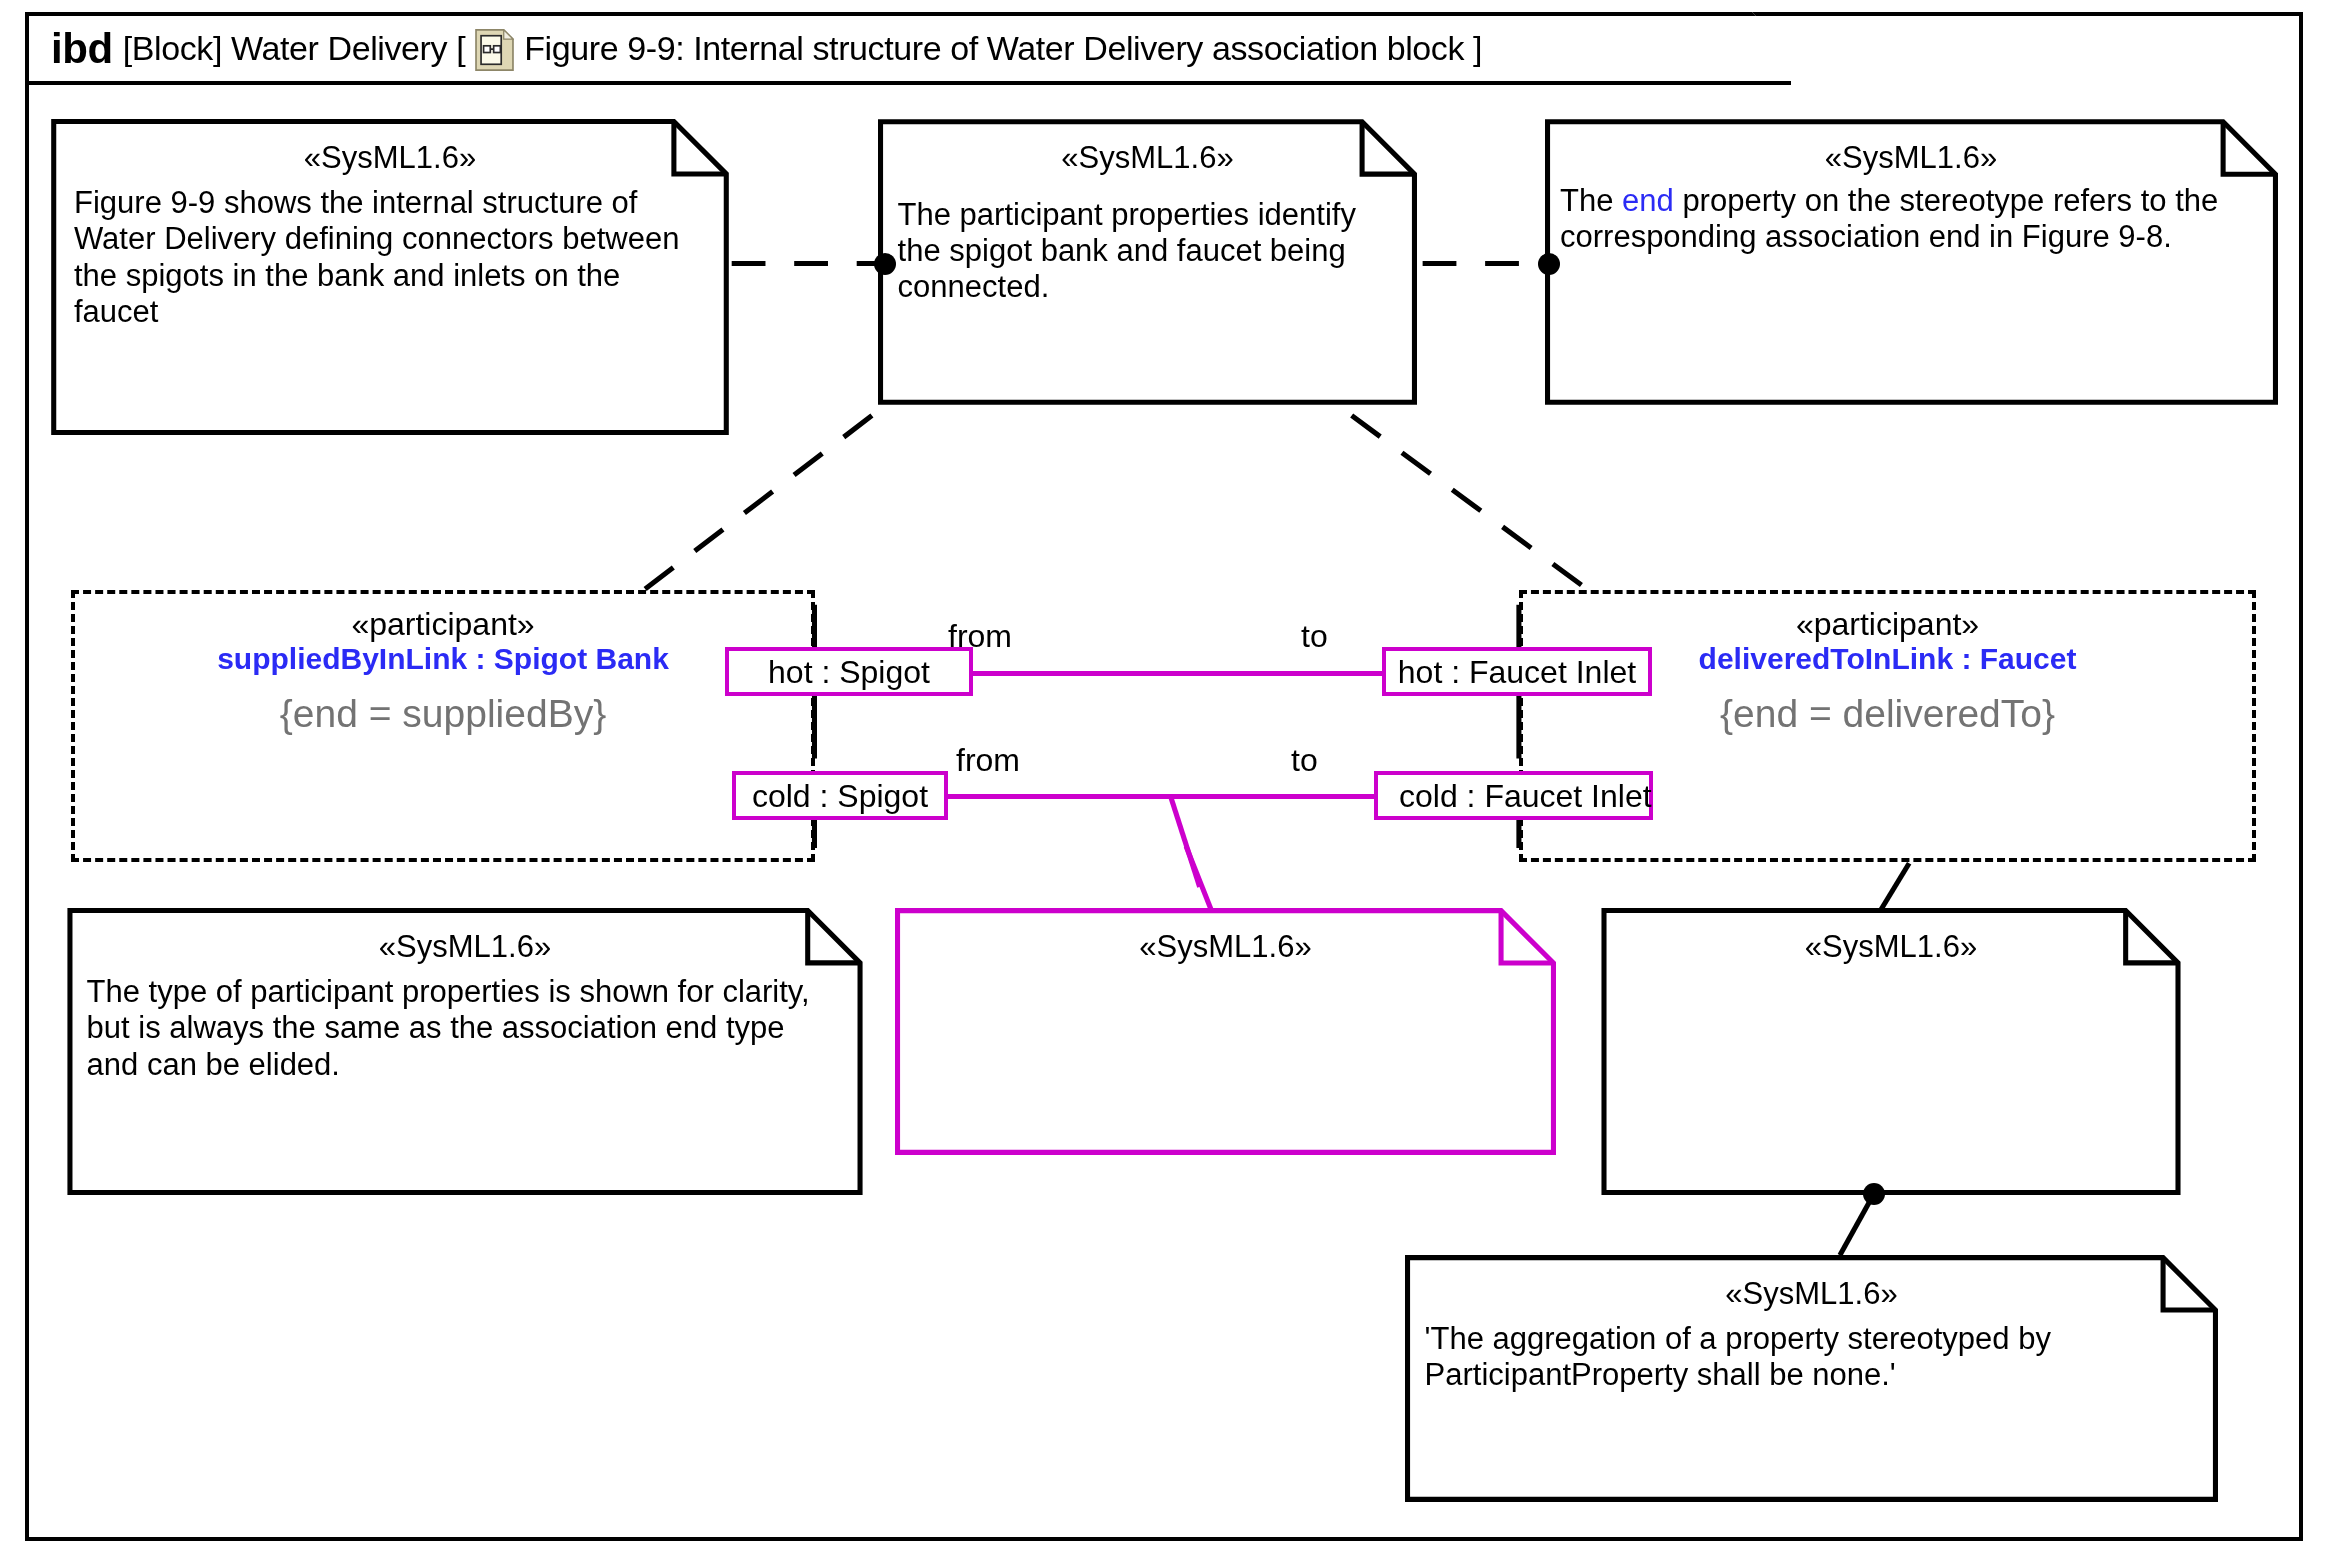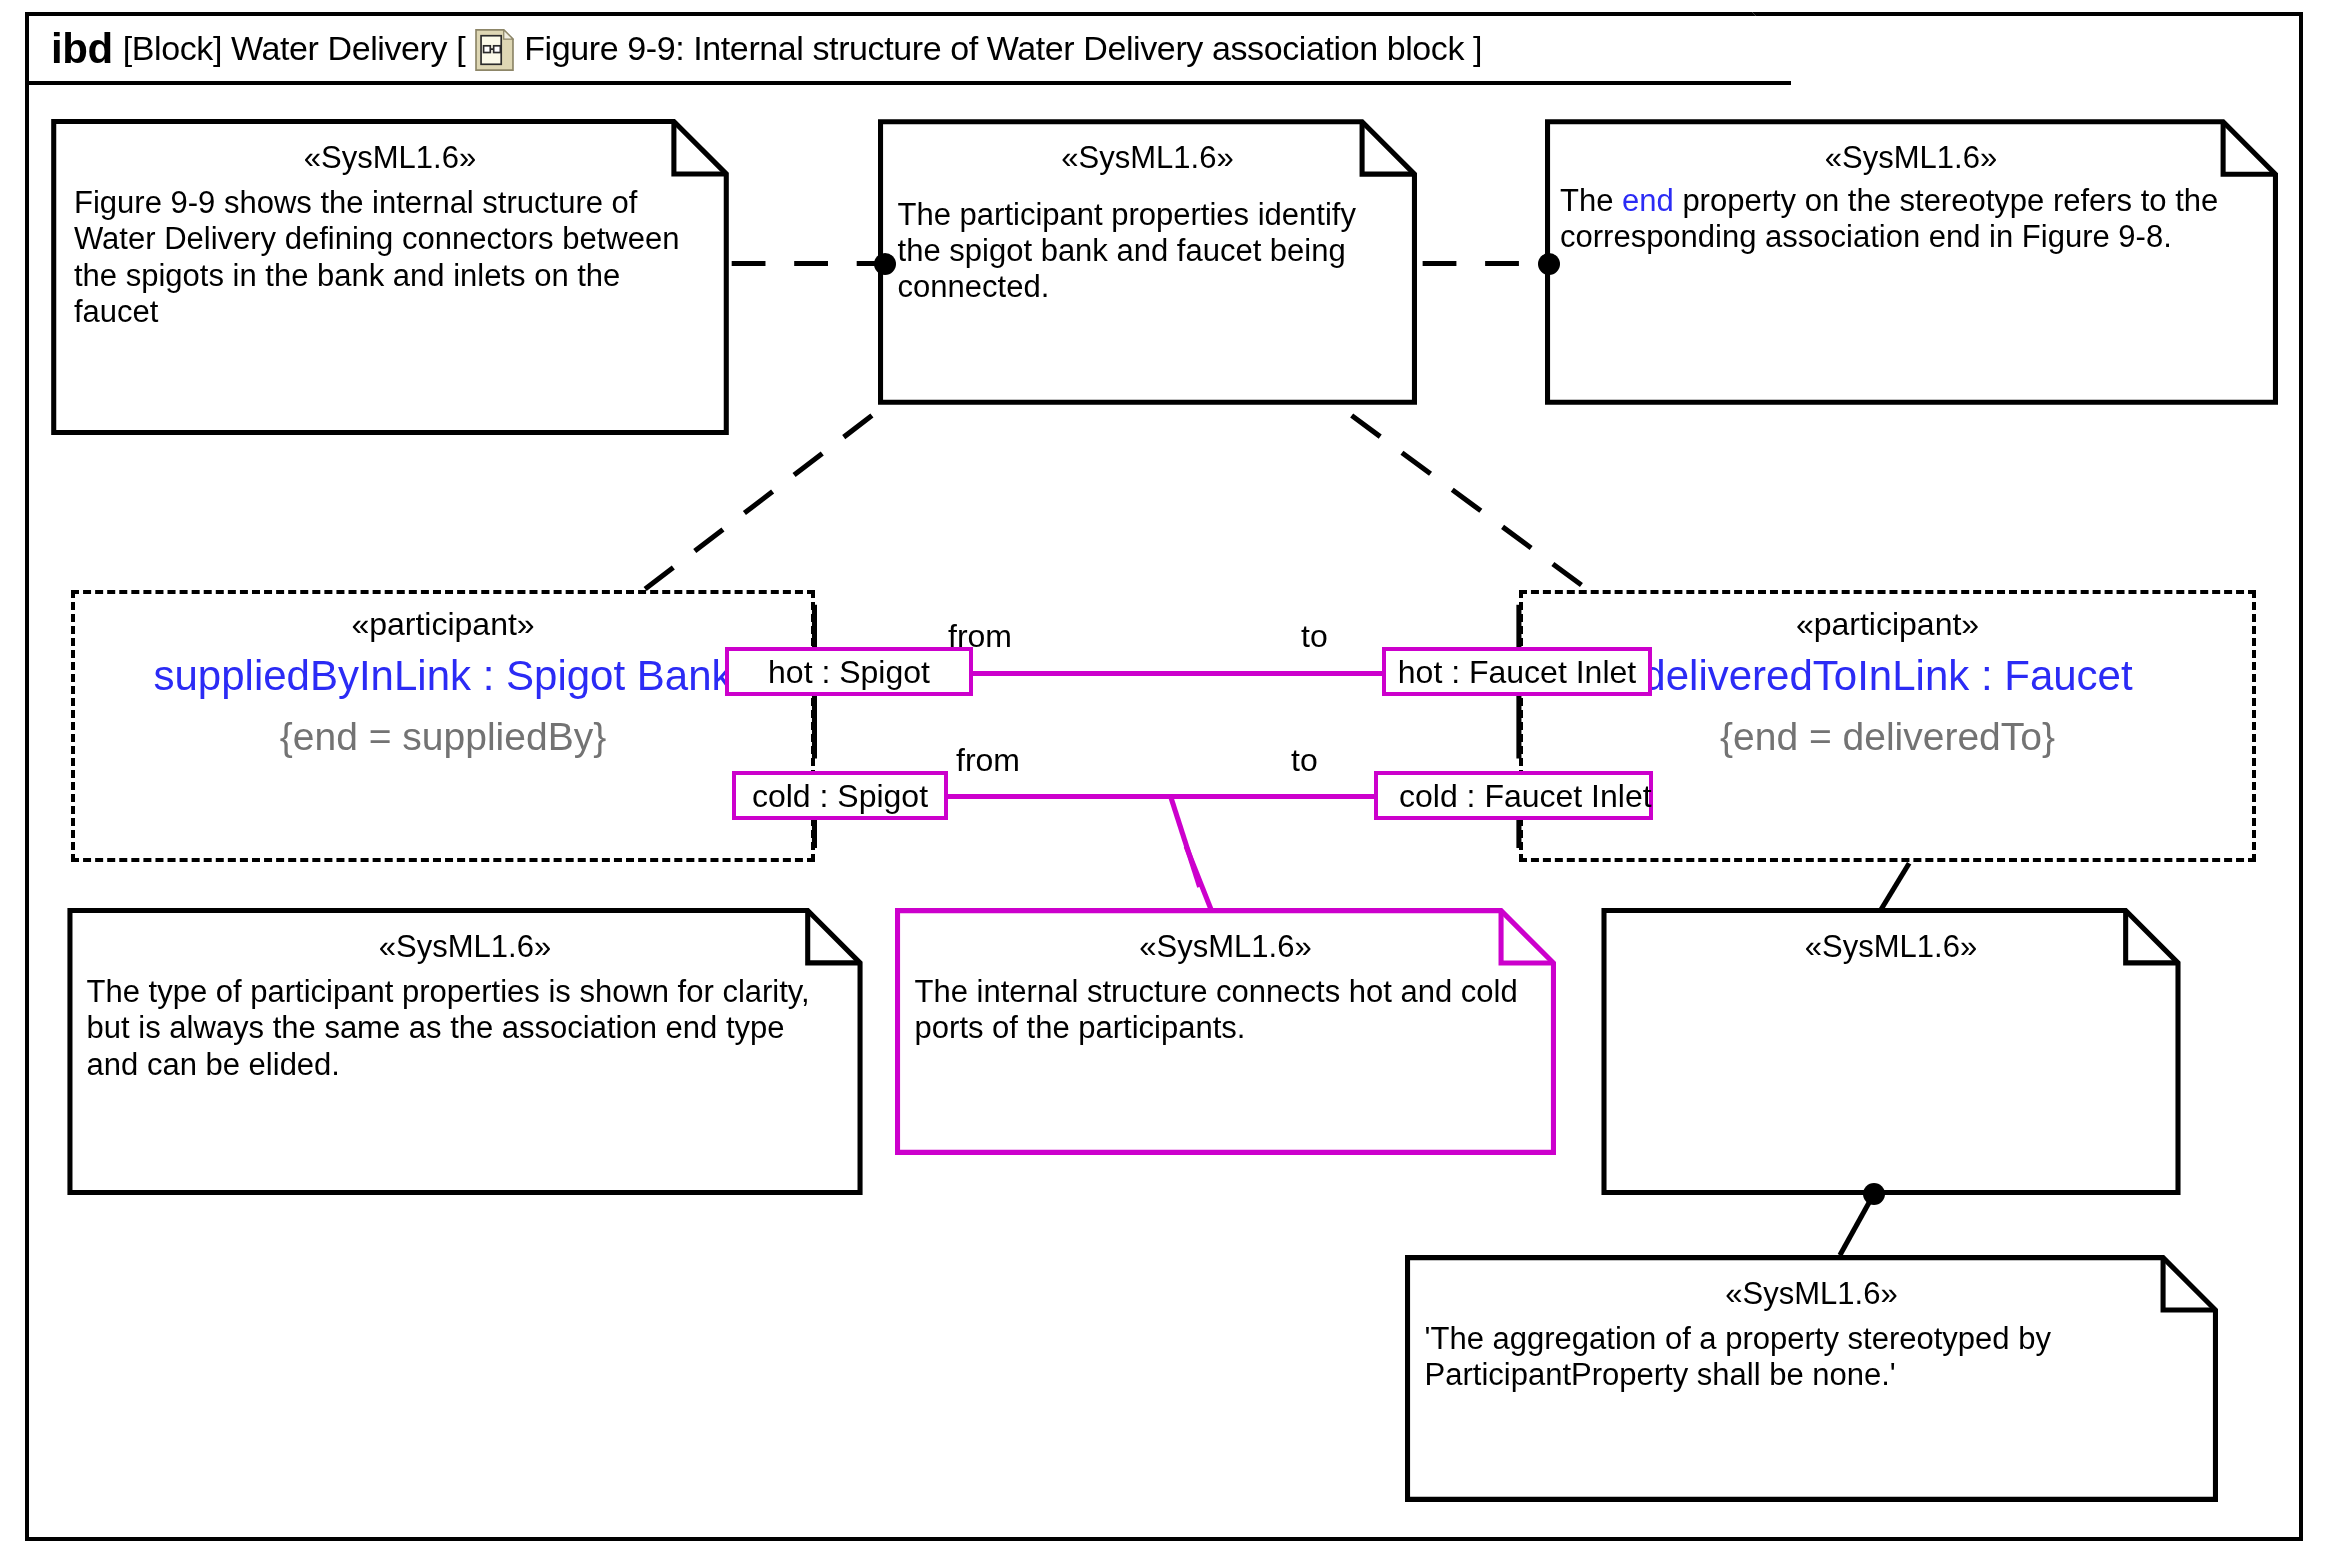--- a/index.html
+++ b/index.html
@@ -113,25 +113,24 @@
     position:absolute;
     text-align:center;
     z-index:3;
     width:100%;
   }
   .part-stereo{
     font-size:32px;
     line-height:1.1;
   }
   .part-name{
-    font-size:42px;
-    font-weight:normal;
+    font-size:30px;
+    font-weight:bold;
     color:#2b2bf5;
     line-height:1.15;
-    margin-top:10px;
     white-space:nowrap;
   }
   .part-end{
     font-size:39px;
     color:#737373;
     line-height:1.15;
     margin-top:15px;
     white-space:nowrap;
   }
 
@@ -312,21 +311,20 @@
     </div>
   </div>
 
   <div class="note" style="left:896px; top:909px; width:659px; height:245px;">
     <svg class="fold-svg" width="661" height="247" viewBox="0 0 782 292">
       <polygon points="3,3 717,3 779,65 779,289 3,289" fill="#ffffff" stroke="#cc00cc" stroke-width="6"></polygon>
       <polyline points="717,3 717,65 779,65" fill="none" stroke="#cc00cc" stroke-width="6"></polyline>
     </svg>
     <div class="note-body" style="padding:20px 18.6px;">
       <div class="note-stereo">«SysML1.6»</div>
-      <div class="note-text" style="margin-top:8.4px;">The internal structure connects hot and cold ports of the participants.</div>
     </div>
   </div>
 
   <div class="note" style="left:1602px; top:909px; width:578px; height:286px;">
     <svg class="fold-svg" width="580" height="287" viewBox="0 0 686 340">
       <polygon points="3,3 621,3 683,65 683,337 3,337" fill="#ffffff" stroke="#000000" stroke-width="6"></polygon>
       <polyline points="621,3 621,65 683,65" fill="none" stroke="#000000" stroke-width="6"></polyline>
     </svg>
     <div class="note-body" style="padding:20px 18.6px;">
       <div class="note-stereo">«SysML1.6»</div>

